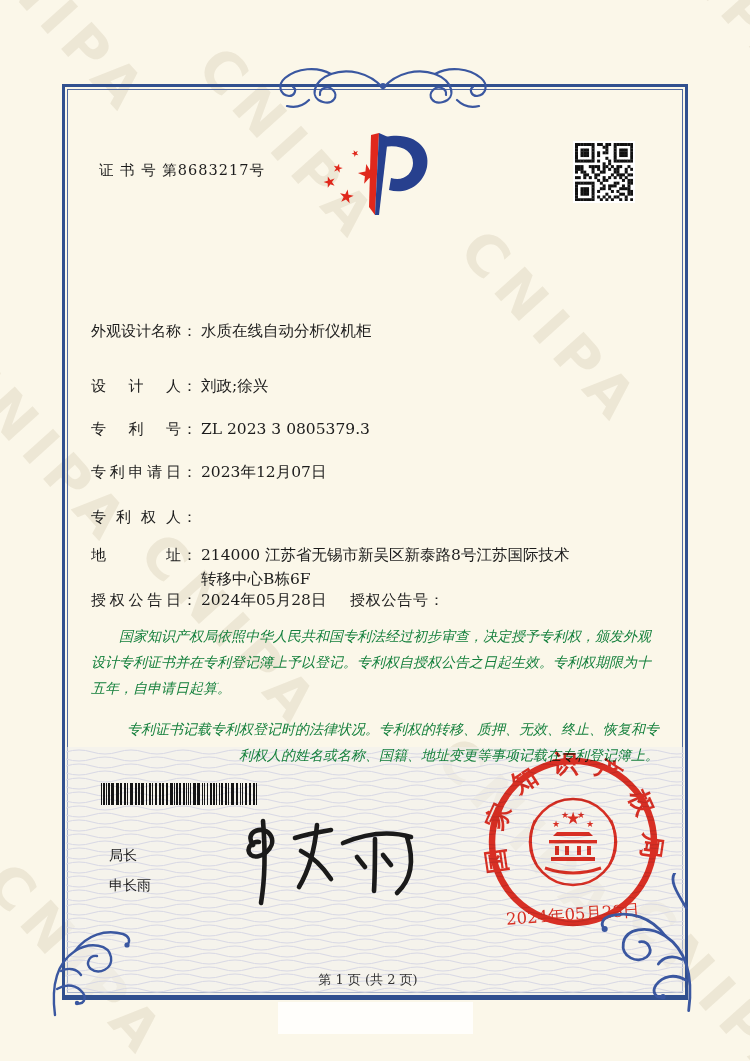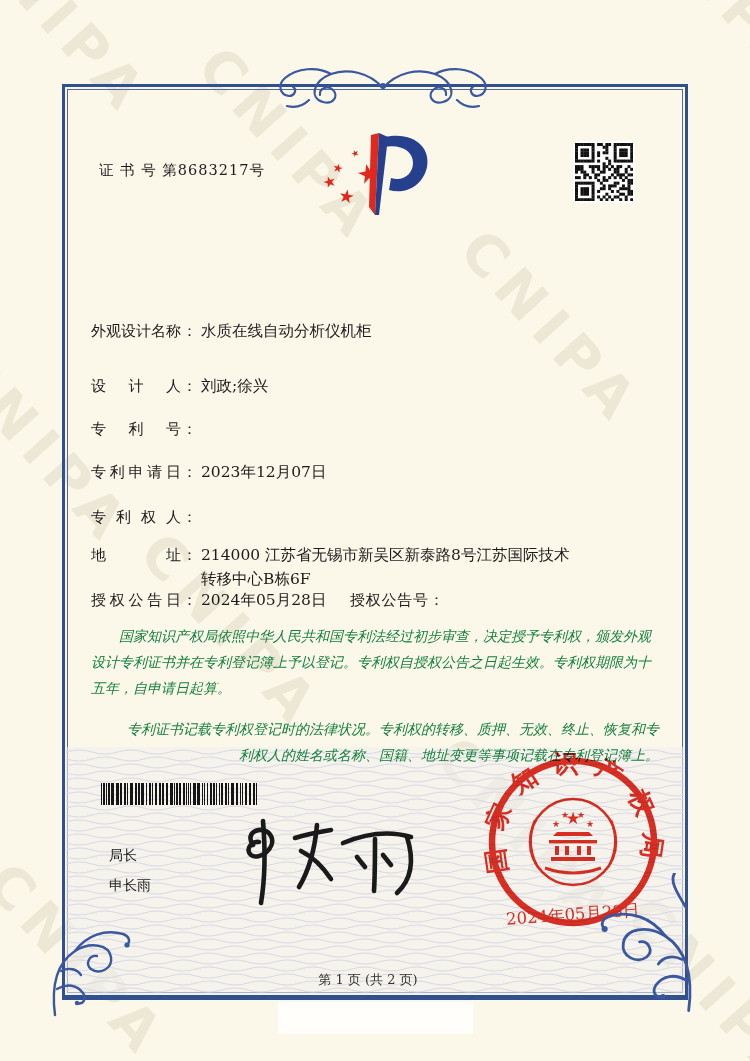--- a/index.html
+++ b/index.html
@@ -370,20 +370,21 @@
           <span class="colon">：</span>
           <span class="val">刘政;徐兴</span>
       </div>
       <div class="field-row" style="top:330px">
         <span class="lbl cj w6">
             <span>专</span>
             <span>利</span>
             <span>号</span>
           </span>
           <span class="colon">：</span>
+          <span class="val">ZL 2023 3 0805379.3</span>
       </div>
       <div class="field-row" style="top:373px">
         <span class="lbl cj w6">
             <span>专</span>
             <span>利</span>
             <span>申</span>
             <span>请</span>
             <span>日</span>
           </span>
           <span class="colon">：</span>

